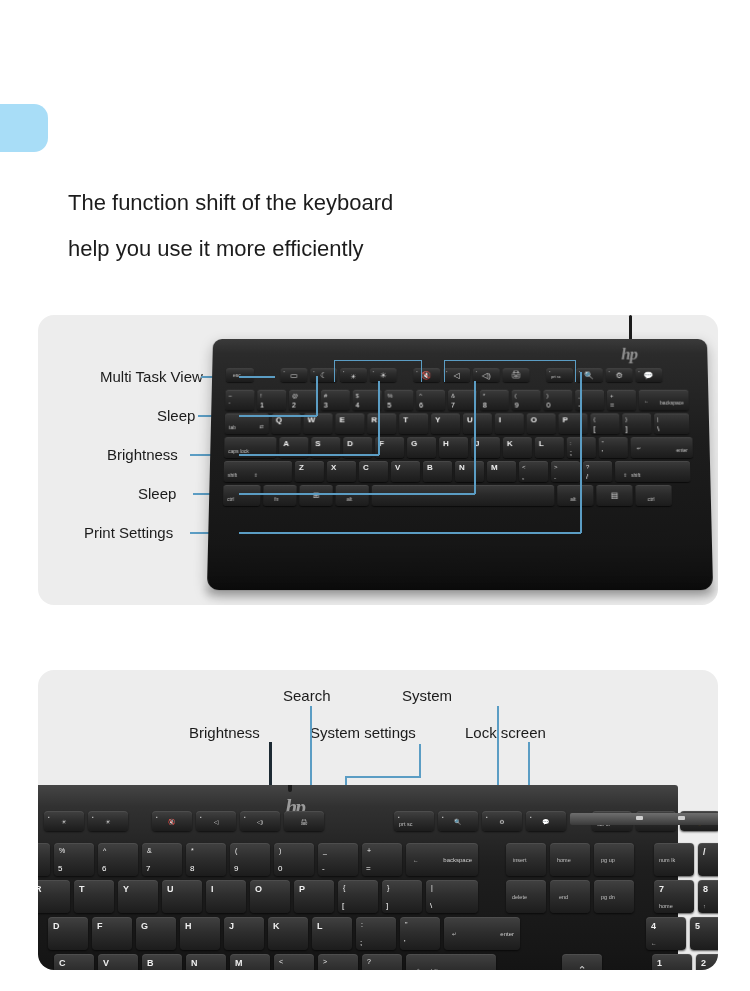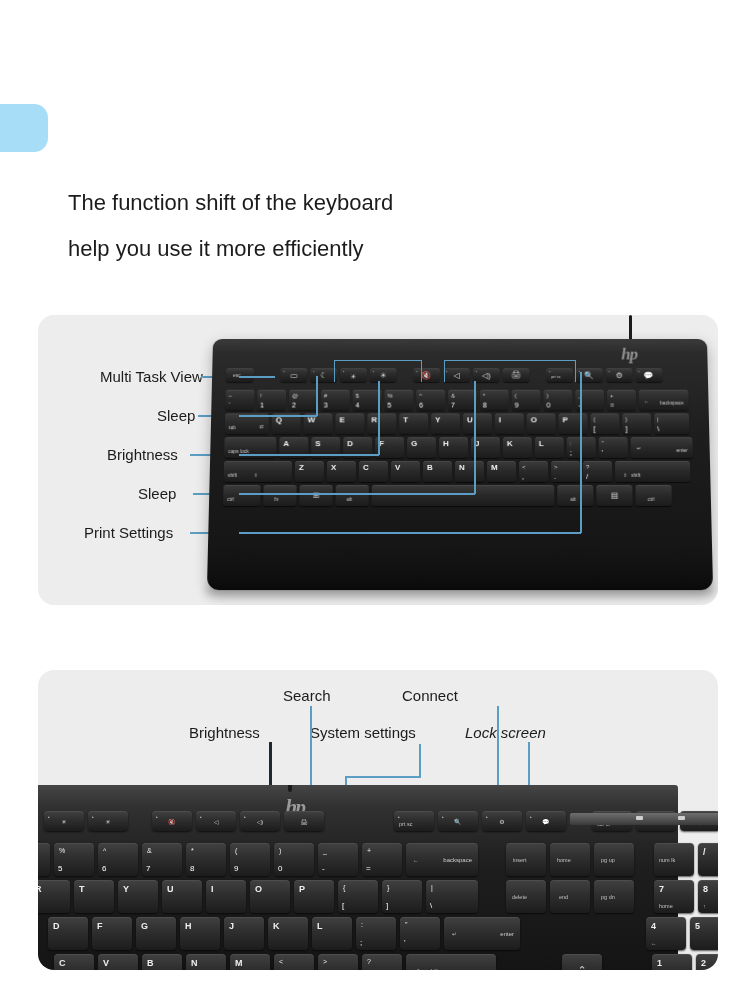--- a/index.html
+++ b/index.html
@@ -460,24 +460,24 @@
     <div class="lead v" style="left:436px; top:66px; height:113px;"></div>
     <div class="bracket" style="left:406px; top:45px; width:132px; height:22px; border-bottom:none; border-top:1.6px solid #5b9dc4;"></div>
 
     <div class="lead h" style="left:201px; top:217px; width:342px;"></div>
     <div class="lead v" style="left:542px; top:57px; height:161px;"></div>
   </div>
 
   <div class="panel" id="panel-2">
 
     <div class="label" style="left:245px; top:17px;">Search</div>
-    <div class="label" style="left:364px; top:17px;">Connect</div>
+    <div class="label" style="left:364px; top:17px;">System</div>
     <div class="label" style="left:151px; top:54px;">Brightness</div>
     <div class="label" style="left:272px; top:54px;">System settings</div>
-    <div class="label" style="left:427px; top:54px;font-style:italic;">Lock screen</div>
+    <div class="label" style="left:427px; top:54px;">Lock screen</div>
 
     <div class="lead v dark" style="left:231px; top:72px; height:62px; width:3px;"></div>
 
     <div class="lead v" style="left:272px; top:36px; height:103px;"></div>
 
     <div class="lead v" style="left:381px; top:74px; height:33px;"></div>
     <div class="lead h" style="left:308px; top:106px; width:75px;"></div>
     <div class="lead v" style="left:307px; top:106px; height:33px;"></div>
 
     <div class="lead v" style="left:459px; top:36px; height:82px;"></div>

